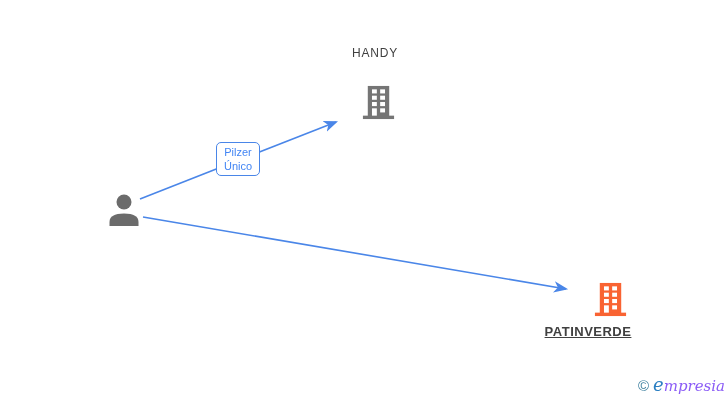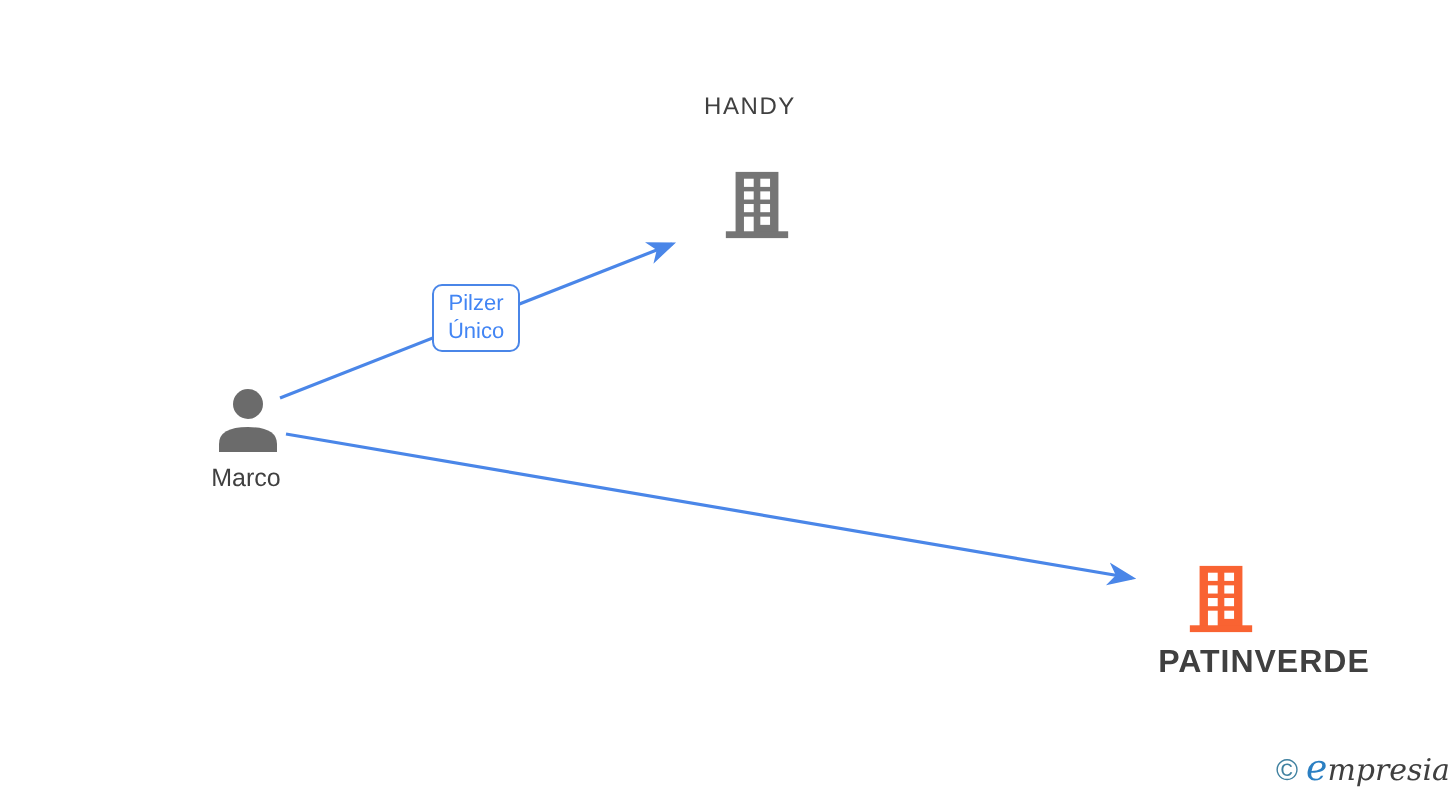--- a/index.html
+++ b/index.html
@@ -33,26 +33,27 @@
   }
   .label-pilzer {
     position: absolute;
     left: 63px; top: 232px;
     width: 120px;
     font-size: 12.5px;
     line-height: 15.5px;
   }
   .label-patinverde {
     position: absolute;
-    left: 552px; top: 324px;
+    left: 508px; top: 324px;
     width: 160px;
     font-weight: 600;
-    font-size: 16px;
+    font-size: 13px;
     letter-spacing: 0.5px;
     line-height: 15.5px;
+    text-decoration: underline;
   }
   .icon-wrap { position: absolute; }
   .edge-label {
     position: absolute;
     box-sizing: border-box;
     background: #ffffff;
     border: 1px solid #4a86e8;
     border-radius: 5px;
     color: #4285f4;
     font-size: 11px;
@@ -76,21 +77,21 @@
     margin-right: 4px;
     font-size: 15px;
   }
   .wm-initial {
     color: #2b7fc2;
     font-family: "DejaVu Serif", serif;
     font-style: italic;
     font-size: 18px;
   }
   .wm-rest {
-    color: #404040;
+    color: #8b5cf6;
     font-family: "DejaVu Serif", serif;
     font-style: italic;
     font-size: 15px;
   }
 </style>
 </head>
 <body>
 
 <div class="canvas">
 
@@ -104,21 +105,20 @@
     <line x1="143" y1="217" x2="566" y2="289" stroke="#4a86e8" stroke-width="1.6" marker-end="url(#arrow)"></line>
   </svg>
 
   <div class="icon-wrap" style="left:108px; top:193px;">
     <svg class="node-icon" width="32" height="34" viewBox="0 0 32 34">
       <circle cx="16" cy="9" r="7.5" fill="#6b6b6b"></circle>
       <path d="M1.5,33 L1.5,29 Q1.5,20.5 16,20.5 Q30.5,20.5 30.5,29 L30.5,33 Z" fill="#6b6b6b"></path>
     </svg>
   </div>
   <div class="node-label label-pilzer">
-    <div>Marco</div>
   </div>
 
   <div class="node-label label-handy">
     <div>HANDY</div>
   </div>
   <div class="icon-wrap" style="left:360px; top:84px;">
     <svg class="node-icon" width="37" height="37" viewBox="0 0 38 38">
       <rect x="8" y="2" width="22" height="31.5" fill="#757575"></rect>
       <rect x="3" y="32.5" width="32" height="3.5" fill="#757575"></rect>
       <g fill="#ffffff">

